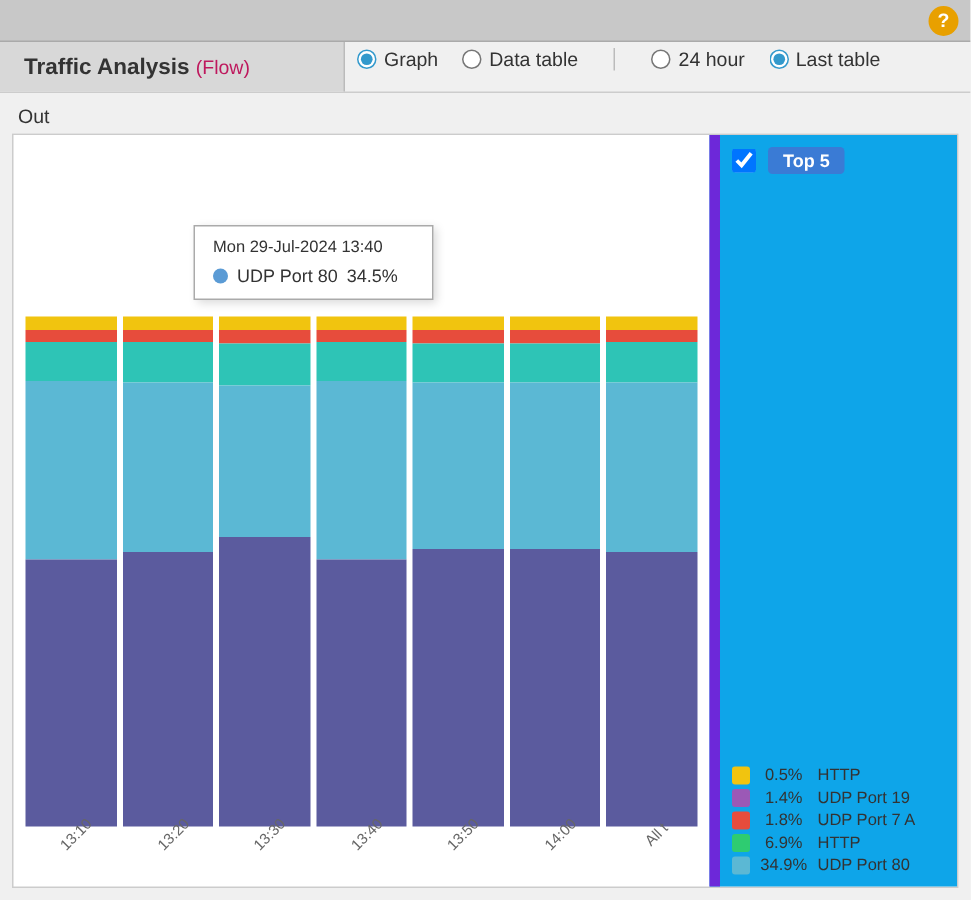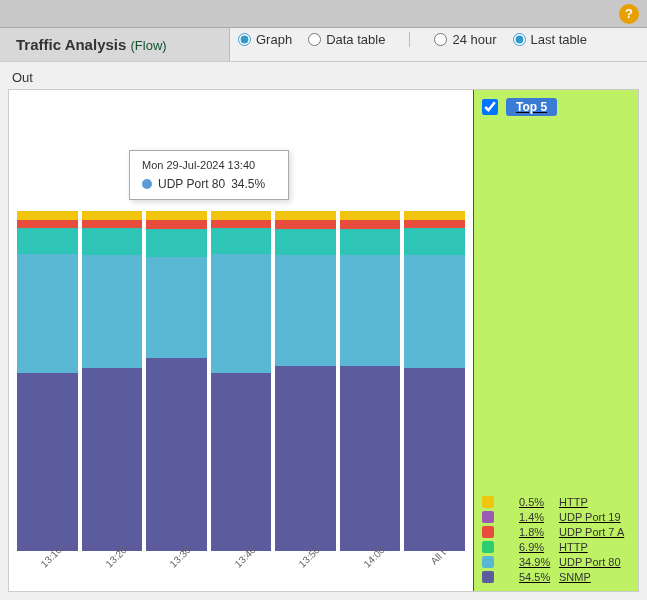--- a/index.html
+++ b/index.html
@@ -59,21 +59,21 @@
       border-right: 1px solid #bbb;
     }
 
     .title-text {
       font-size: 15px;
       font-weight: bold;
       color: #333;
     }
 
     .title-sub {
-      color: #14532d;
+      color: #be185d;
       font-weight: normal;
       font-size: 13px;
     }
 
     .nav-area {
       flex: 1;
       display: flex;
       flex-direction: column;
       padding: 4px 8px;
     }
@@ -193,26 +193,25 @@
       text-align: center;
       font-size: 10px;
       color: #666;
       transform: rotate(-45deg);
       transform-origin: center top;
       white-space: nowrap;
     }
 
     .legend-area {
       width: 165px;
-      background: #bef264;
-      border-left: 1px solid #6d28d9;
+      background: #0ea5e9;
+      border-left: 7px solid #6d28d9;
       display: flex;
       flex-direction: column;
       padding: 8px;
-      text-decoration: underline;
     }
 
     .legend-header {
       display: flex;
       align-items: center;
       gap: 8px;
       margin-bottom: 8px;
     }
 
     .legend-checkbox {
@@ -245,23 +244,22 @@
 
     .legend-color {
       width: 12px;
       height: 12px;
       border-radius: 2px;
       flex-shrink: 0;
     }
 
     .legend-pct {
       min-width: 35px;
-      text-align: left;
-      color: #333;
-      margin-left: 20px;
+      text-align: center;
+      color: #333;
     }
 
     .legend-name {
       color: #333;
     }
 
     .tooltip {
       position: absolute;
       background: white;
       border: 1px solid #aaa;
@@ -454,22 +452,17 @@
             <div class="legend-item">
               <div class="legend-color" style="background: rgb(46, 204, 113);"></div>
               <span class="legend-pct">6.9%</span>
               <span class="legend-name">HTTP</span>
             </div>
             <div class="legend-item">
               <div class="legend-color" style="background: rgb(91, 184, 212);"></div>
               <span class="legend-pct">34.9%</span>
               <span class="legend-name">UDP Port 80</span>
             </div>
-            <div class="legend-item">
-              <div class="legend-color" style="background: rgb(91, 91, 158);"></div>
-              <span class="legend-pct">54.5%</span>
-              <span class="legend-name">SNMP</span>
-            </div>
           </div>
       </div>
     </div>
   </div>
 </div>
 
 </body></html>

